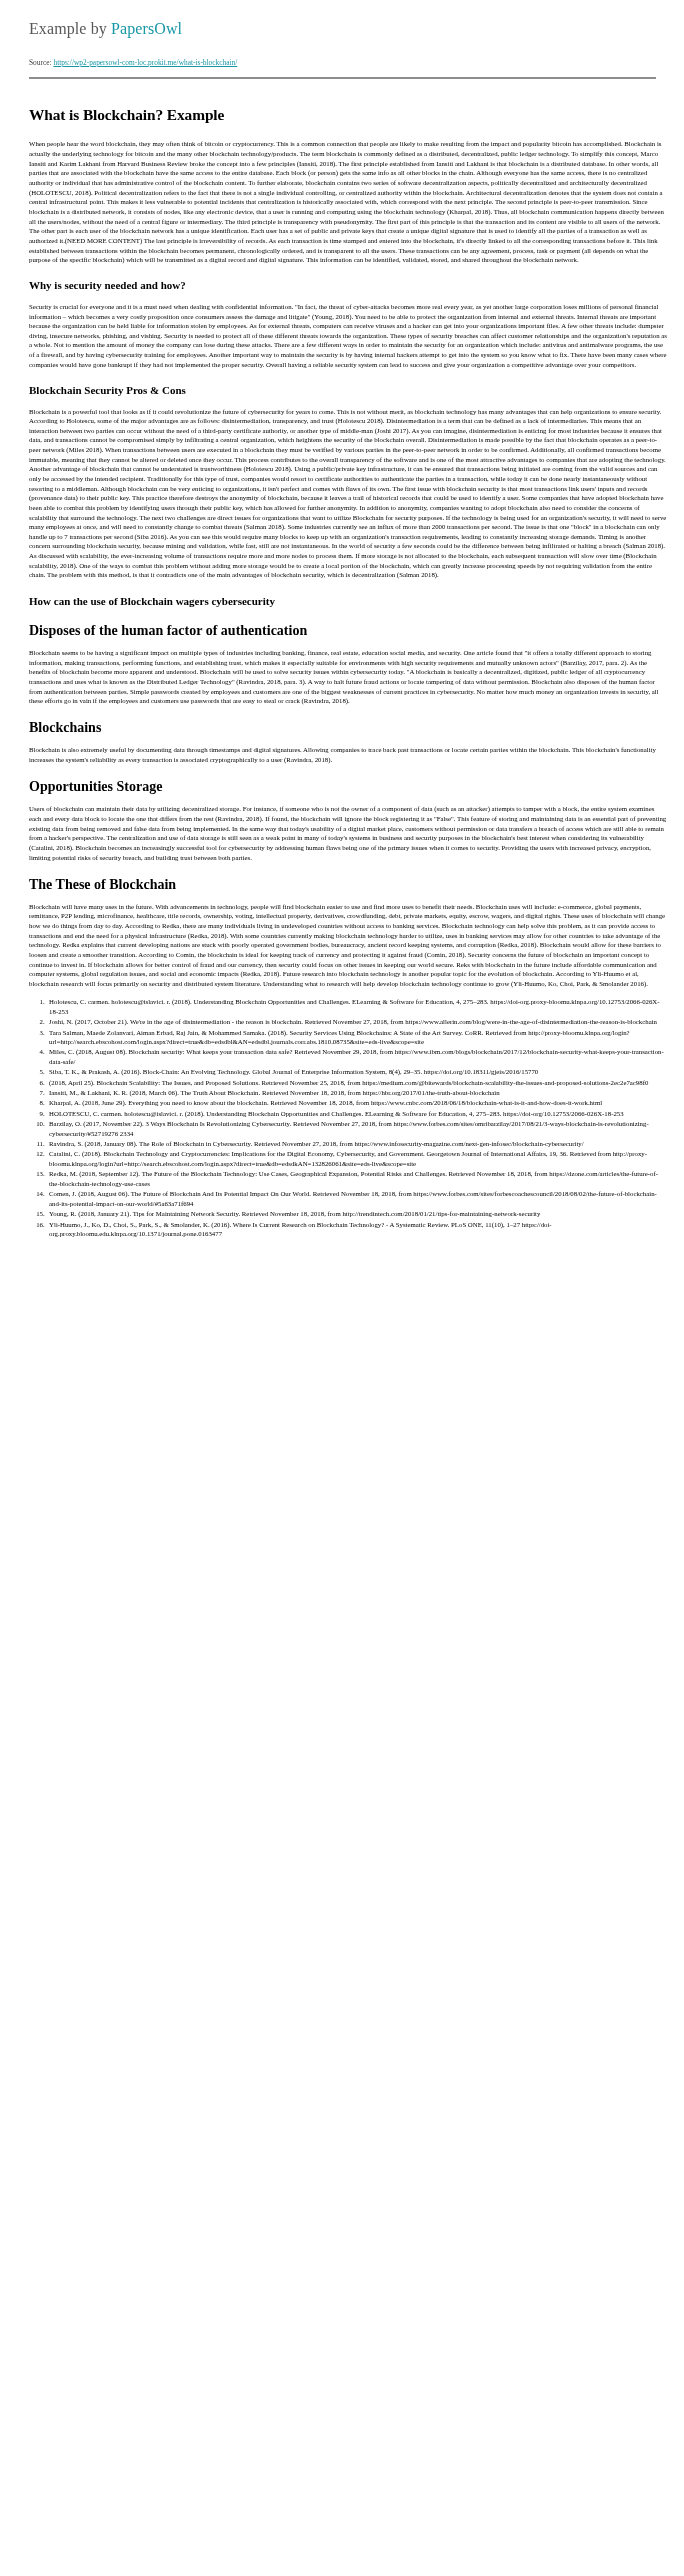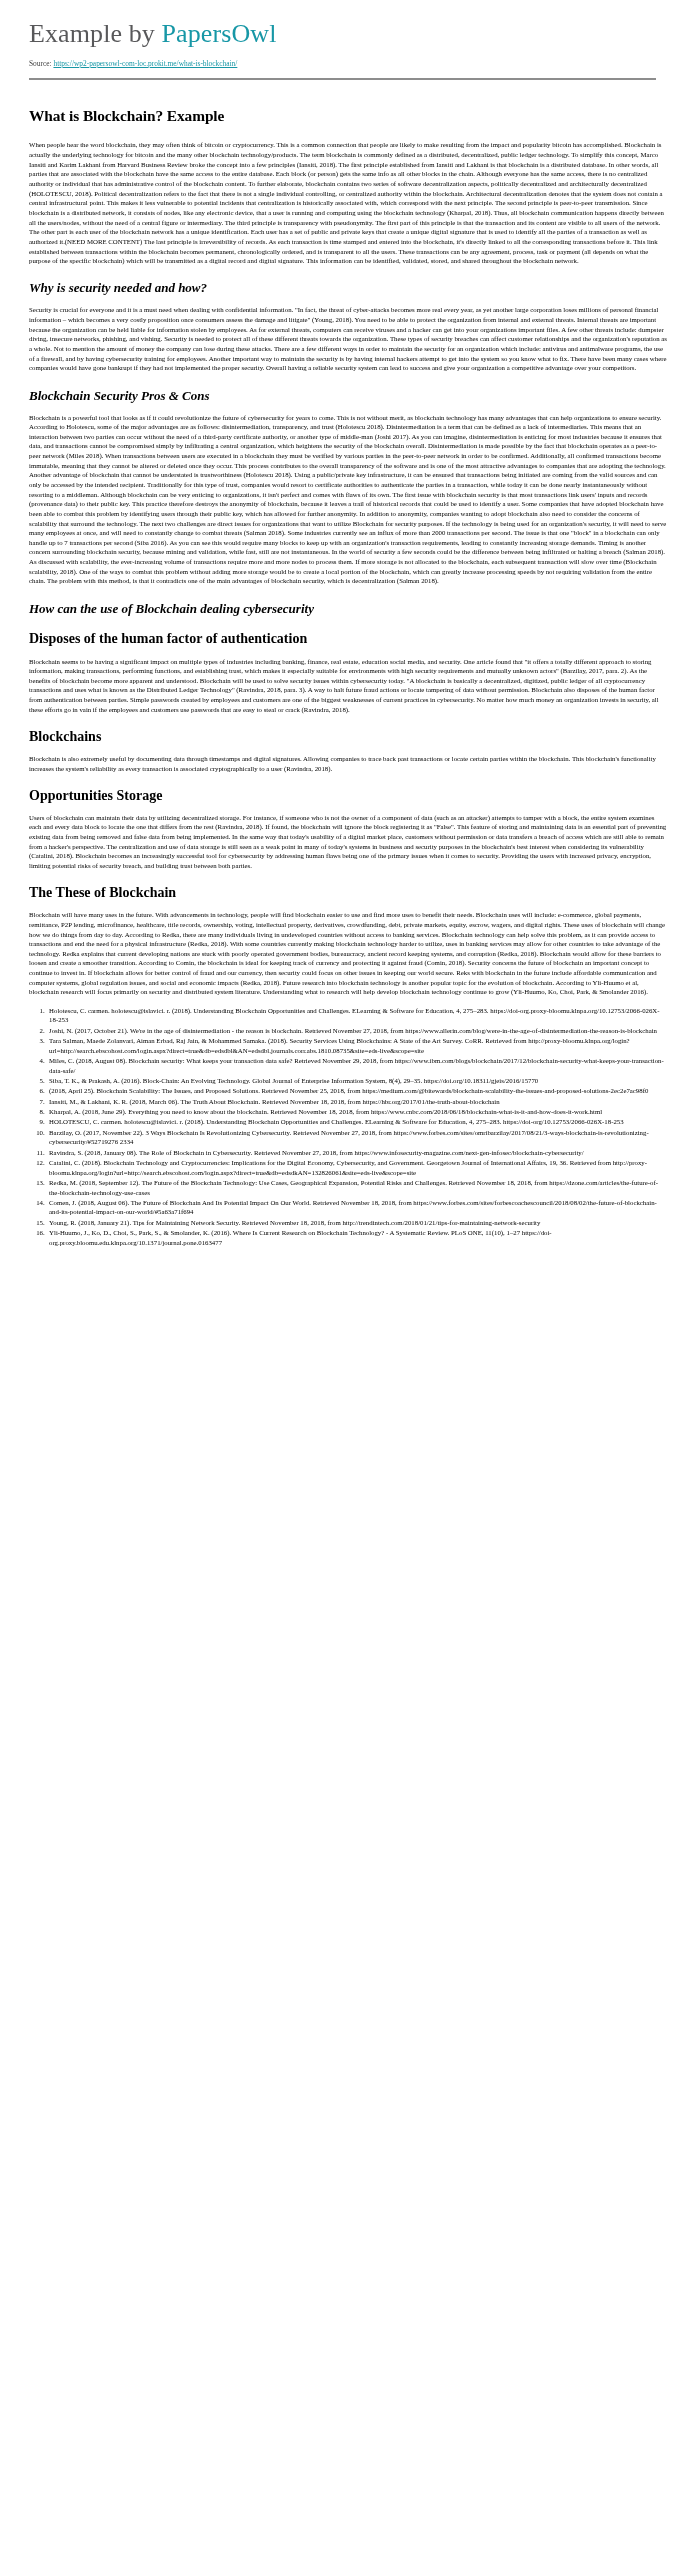--- a/index.html
+++ b/index.html
@@ -15,31 +15,31 @@
   .page {
     width: 685px;
     box-sizing: border-box;
     padding: 0;
     position: relative;
   }
   .brand-block {
     padding: 20px 29px 0 29px;
   }
   .brand-title {
-    font-size: 26px;
+    font-size: 16px;
     color: #58585a;
     letter-spacing: 0.1px;
     line-height: 1.1;
     font-family: "Liberation Serif", serif;
   }
   .brand-title .accent {
     color: #1797a6;
   }
   .source-line {
-    margin-top: 10px;
+    margin-top: 20px;
     font-size: 7.4px;
     color: #3f3f3f;
   }
   .source-line .src-label {
     color: #3f3f3f;
   }
   .source-link {
     color: #1797a6;
     text-decoration: underline;
   }
@@ -52,25 +52,24 @@
     padding: 27px 18px 20px 29px;
   }
   h1.doc-title {
     font-size: 15.4px;
     font-weight: bold;
     margin: 0 0 14.7px 0;
     letter-spacing: -0.1px;
     line-height: 1.2;
   }
   h2.sec-head {
-    font-size: 13px;
+    font-size: 11px;
     font-weight: bold;
     margin: 14.7px 0 8.7px 0;
     line-height: 1.25;
-    font-style: italic;
   }
   h3.sub-head {
     font-size: 14px;
     font-weight: bold;
     margin: 13.4px 0 8.7px 0;
     line-height: 1.25;
   }
   p.para {
     font-size: 6.8px;
     line-height: 1.42;
@@ -106,21 +105,21 @@
     <h1 class="doc-title">What is Blockchain? Example</h1>
 
     <p class="para">When people hear the word blockchain, they may often think of bitcoin or cryptocurrency. This is a common connection that people are likely to make resulting from the impact and popularity bitcoin has accomplished. Blockchain is actually the underlying technology for bitcoin and the many other blockchain technology/products. The term blockchain is commonly defined as a distributed, decentralized, public ledger technology. To simplify this concept, Marco Iansiti and Karim Lakhani from Harvard Business Review broke the concept into a few principles (Iansiti, 2018). The first principle established from Iansiti and Lakhani is that blockchain is a distributed database. In other words, all parties that are associated with the blockchain have the same access to the entire database. Each block (or person) gets the same info as all other blocks in the chain. Although everyone has the same access, there is no centralized authority or individual that has administrative control of the blockchain content. To further elaborate, blockchain contains two series of software decentralization aspects, politically decentralized and architecturally decentralized (HOLOTESCU, 2018). Political decentralization refers to the fact that there is not a single individual controlling, or centralized authority within the blockchain. Architectural decentralization denotes that the system does not contain a central infrastructural point. This makes it less vulnerable to potential incidents that centralization is historically associated with, which correspond with the next principle. The second principle is peer-to-peer transmission. Since blockchain is a distributed network, it consists of nodes, like any electronic device, that a user is running and computing using the blockchain technology (Kharpal, 2018). Thus, all blockchain communication happens directly between all the users/nodes, without the need of a central figure or intermediary. The third principle is transparency with pseudonymity. The first part of this principle is that the transaction and its content are visible to all users of the network. The other part is each user of the blockchain network has a unique identification. Each user has a set of public and private keys that create a unique digital signature that is used to identify all the parties of a transaction as well as authorized it.(NEED MORE CONTENT) The last principle is irreversibility of records. As each transaction is time stamped and entered into the blockchain, it's directly linked to all the corresponding transactions before it. This link established between transactions within the blockchain becomes permanent, chronologically ordered, and is transparent to all the users. These transactions can be any agreement, process, task or payment (all depends on what the purpose of the specific blockchain) which will be transmitted as a digital record and digital signature. This information can be identified, validated, stored, and shared throughout the blockchain network.</p>
 
     <h2 class="sec-head">Why is security needed and how?</h2>
     <p class="para">Security is crucial for everyone and it is a must need when dealing with confidential information. "In fact, the threat of cyber-attacks becomes more real every year, as yet another large corporation loses millions of personal financial information – which becomes a very costly proposition once consumers assess the damage and litigate" (Young, 2018). You need to be able to protect the organization from internal and external threats. Internal threats are important because the organization can be held liable for information stolen by employees. As for external threats, computers can receive viruses and a hacker can get into your organizations important files. A few other threats include: dumpster diving, insecure networks, phishing, and vishing. Security is needed to protect all of these different threats towards the organization. These types of security breaches can affect customer relationships and the organization's reputation as a whole. Not to mention the amount of money the company can lose during these attacks. There are a few different ways in order to maintain the security for an organization which include: antivirus and antimalware programs, the use of a firewall, and by having cybersecurity training for employees. Another important way to maintain the security is by having internal hackers attempt to get into the system so you know what to fix. There have been many cases where companies would have gone bankrupt if they had not implemented the proper security. Overall having a reliable security system can lead to success and give your organization a competitive advantage over your competitors.</p>
 
     <h2 class="sec-head">Blockchain Security Pros &amp; Cons</h2>
     <p class="para">Blockchain is a powerful tool that looks as if it could revolutionize the future of cybersecurity for years to come. This is not without merit, as blockchain technology has many advantages that can help organizations to ensure security. According to Holotescu, some of the major advantages are as follows: disintermediation, transparency, and trust (Holotescu 2018). Disintermediation is a term that can be defined as a lack of intermediaries. This means that an interaction between two parties can occur without the need of a third-party certificate authority, or another type of middle-man (Joshi 2017). As you can imagine, disintermediation is enticing for most industries because it ensures that data, and transactions cannot be compromised simply by infiltrating a central organization, which heightens the security of the blockchain overall. Disintermediation is made possible by the fact that blockchain operates as a peer-to-peer network (Miles 2018). When transactions between users are executed in a blockchain they must be verified by various parties in the peer-to-peer network in order to be confirmed. Additionally, all confirmed transactions become immutable, meaning that they cannot be altered or deleted once they occur. This process contributes to the overall transparency of the software and is one of the most attractive advantages to companies that are adopting the technology. Another advantage of blockchain that cannot be understated is trustworthiness (Holotescu 2018). Using a public/private key infrastructure, it can be ensured that transactions being initiated are coming from the valid sources and can only be accessed by the intended recipient. Traditionally for this type of trust, companies would resort to certificate authorities to authenticate the parties in a transaction, while today it can be done nearly instantaneously without resorting to a middleman. Although blockchain can be very enticing to organizations, it isn't perfect and comes with flaws of its own. The first issue with blockchain security is that most transactions link users' inputs and records (provenance data) to their public key. This practice therefore destroys the anonymity of blockchain, because it leaves a trail of historical records that could be used to identify a user. Some companies that have adopted blockchain have been able to combat this problem by identifying users through their public key, which has allowed for further anonymity. In addition to anonymity, companies wanting to adopt blockchain also need to consider the concerns of scalability that surround the technology. The next two challenges are direct issues for organizations that want to utilize Blockchain for security purposes. If the technology is being used for an organization's security, it will need to serve many employees at once, and will need to constantly change to combat threats (Salman 2018). Some industries currently see an influx of more than 2000 transactions per second. The issue is that one "block" in a blockchain can only handle up to 7 transactions per second (Siba 2016). As you can see this would require many blocks to keep up with an organization's transaction requirements, leading to constantly increasing storage demands. Timing is another concern surrounding blockchain security, because mining and validation, while fast, still are not instantaneous. In the world of security a few seconds could be the difference between being infiltrated or halting a breach (Salman 2018). As discussed with scalability, the ever-increasing volume of transactions require more and more nodes to process them. If more storage is not allocated to the blockchain, each subsequent transaction will slow over time (Blockchain scalability, 2018). One of the ways to combat this problem without adding more storage would be to create a local portion of the blockchain, which can greatly increase processing speeds by not requiring validation from the entire chain. The problem with this method, is that it contradicts one of the main advantages of blockchain security, which is decentralization (Salman 2018).</p>
 
-    <h2 class="sec-head">How can the use of Blockchain dealing cybersecurity</h2>
+    <h2 class="sec-head">How can the use of Blockchain wagers cybersecurity</h2>
 
     <h3 class="sub-head">Disposes of the human factor of authentication</h3>
     <p class="para">Blockchain seems to be having a significant impact on multiple types of industries including banking, finance, real estate, education social media, and security. One article found that "it offers a totally different approach to storing information, making transactions, performing functions, and establishing trust, which makes it especially suitable for environments with high security requirements and mutually unknown actors" (Barzilay, 2017, para. 2). As the benefits of blockchain become more apparent and understood. Blockchain will be used to solve security issues within cybersecurity today. "A blockchain is basically a decentralized, digitized, public ledger of all cryptocurrency transactions and uses what is known as the Distributed Ledger Technology" (Ravindra, 2018, para. 3). A way to halt future fraud actions or locate tampering of data without permission. Blockchain also disposes of the human factor from authentication between parties. Simple passwords created by employees and customers are one of the biggest weaknesses of current practices in cybersecurity. No matter how much money an organization invests in security, all these efforts go in vain if the employees and customers use passwords that are easy to steal or crack (Ravindra, 2018).</p>
 
     <h3 class="sub-head">Blockchains</h3>
     <p class="para">Blockchain is also extremely useful by documenting data through timestamps and digital signatures. Allowing companies to trace back past transactions or locate certain parties within the blockchain. This blockchain's functionality increases the system's reliability as every transaction is associated cryptographically to a user (Ravindra, 2018).</p>
 
     <h3 class="sub-head">Opportunities Storage</h3>
     <p class="para">Users of blockchain can maintain their data by utilizing decentralized storage. For instance, if someone who is not the owner of a component of data (such as an attacker) attempts to tamper with a block, the entire system examines each and every data block to locate the one that differs from the rest (Ravindra, 2018). If found, the blockchain will ignore the block registering it as "False". This feature of storing and maintaining data is an essential part of preventing existing data from being removed and false data from being implemented. In the same way that today's usability of a digital market place, customers without permission or data transfers a breach of access which are still able to remain from a hacker's perspective. The centralization and use of data storage is still seen as a weak point in many of today's systems in business and security purposes in the blockchain's best interest when considering its vulnerability (Catalini, 2018). Blockchain becomes an increasingly successful tool for cybersecurity by addressing human flaws being one of the primary issues when it comes to security. Providing the users with increased privacy, encryption, limiting potential risks of security breach, and building trust between both parties.</p>
 

